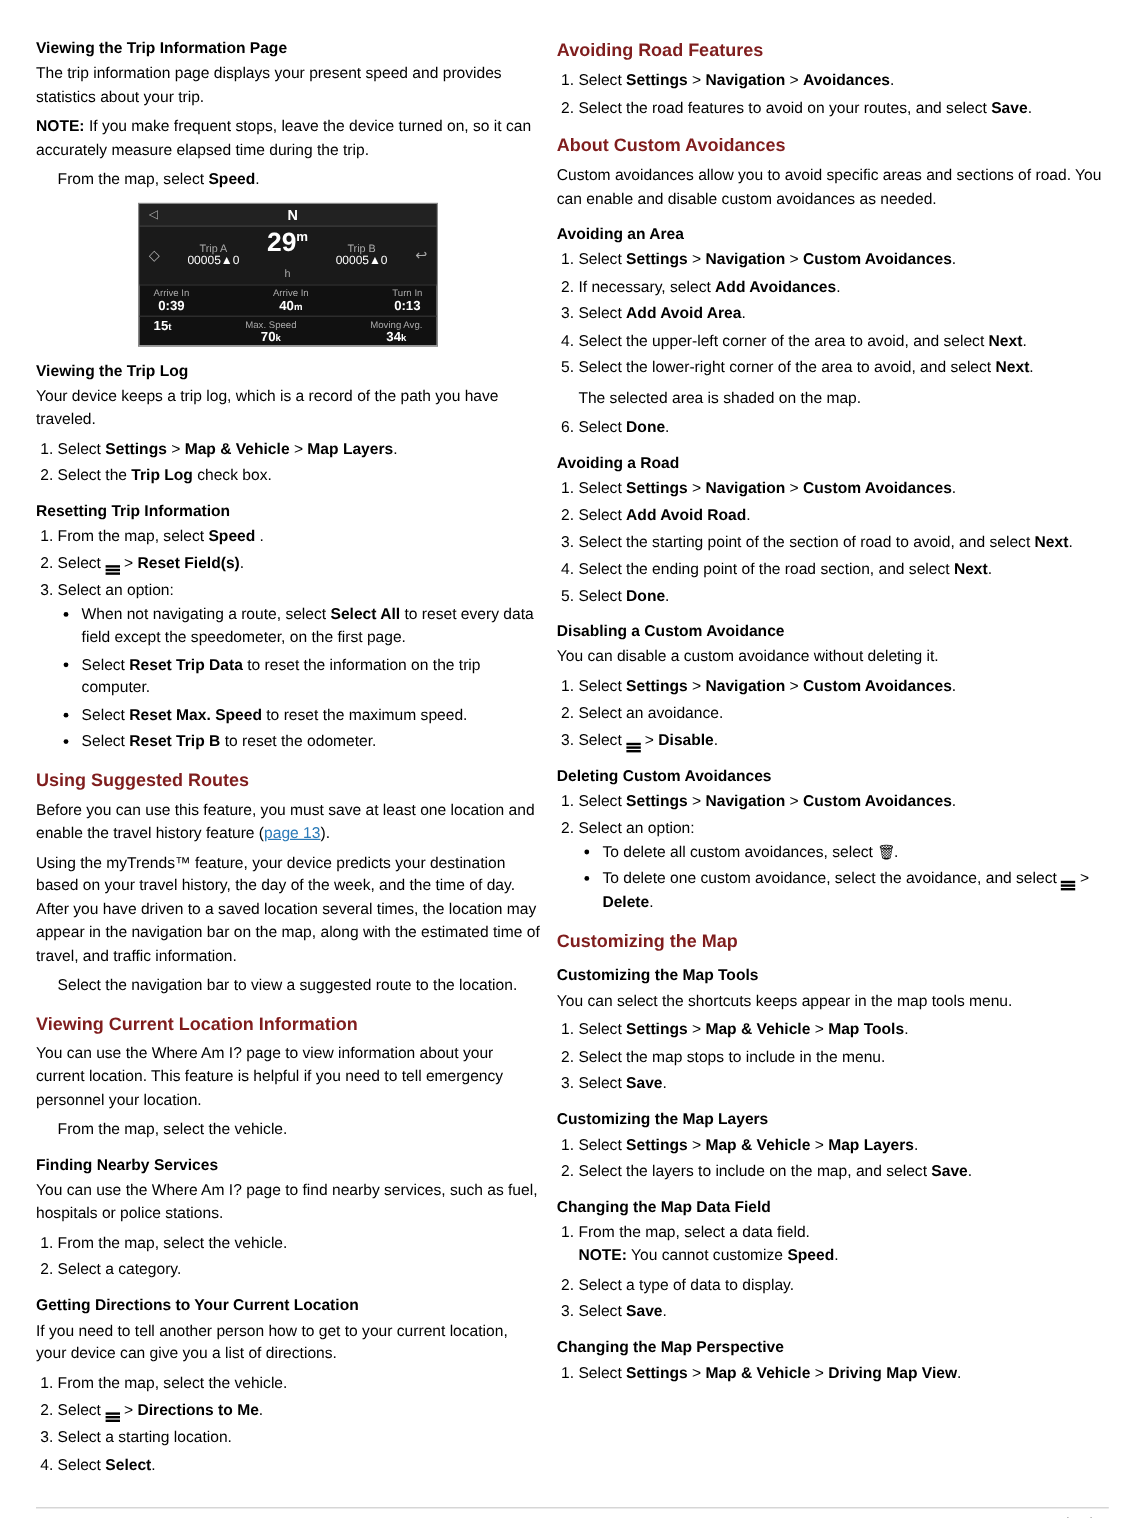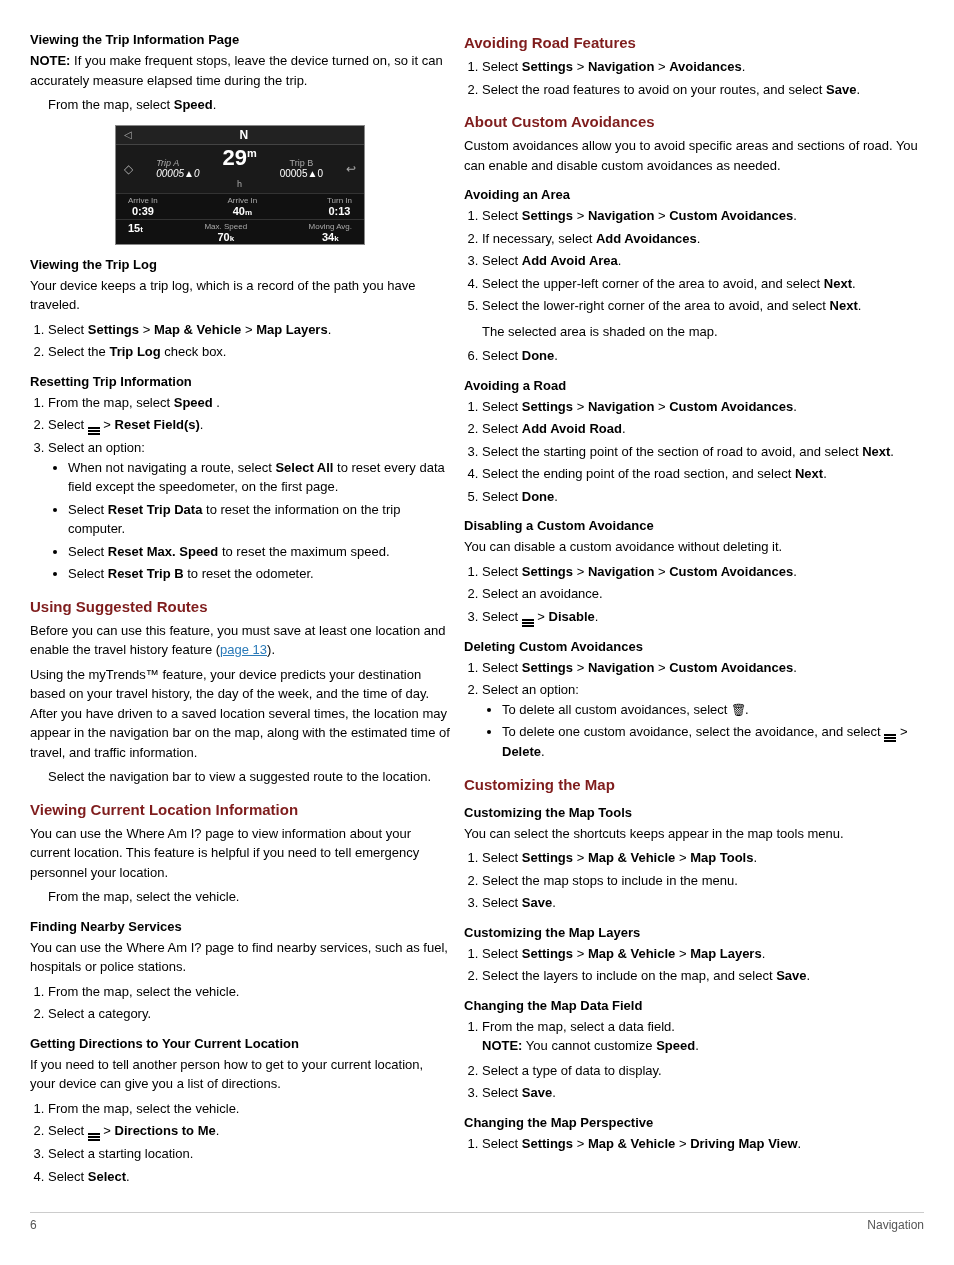--- a/index.html
+++ b/index.html
@@ -130,37 +130,38 @@
   </style>
 </head>
 <body>
 
 <div>
   <div class="page-layout">
 
     <div class="left-col">
 
       <h3 class="sub-title">Viewing the Trip Information Page</h3>
+      <p>The trip information page displays your present speed and provides statistics about your trip.</p>
       <p>
         <span class="note-label">NOTE:</span><span> If you make frequent stops, leave the device turned on, so it can accurately measure elapsed time during the trip.</span>
       </p>
       <p class="indented">
         <span>From the map, select </span><span class="bold">Speed</span><span>.</span>
       </p>
 
       <div class="trip-image">
         <div class="trip-image-inner">
           <div class="trip-top-bar">
             <span style="color:#aaa;">◁</span>
             <span style="font-weight:bold;font-size:12px;">N</span>
             <span></span>
           </div>
           <div class="trip-header-row">
             <span style="color:#aaa;font-size:12px;">◇</span>
-            <div style="font-style:italic;">
+            <div style="text-align:center;">
               <div style="font-size:9px;color:#aaa;">Trip A</div>
               <div style="font-size:10px;color:#fff;">00005▲0</div>
             </div>
             <div style="text-align:center;font-size:22px;font-weight:bold;color:#fff;line-height:1;">
               <span>29</span><sup style="font-size:11px;">m</sup><br><span style="font-size:9px;font-weight:normal;color:#aaa;">h</span>
             </div>
             <div style="text-align:center;">
               <div style="font-size:9px;color:#aaa;">Trip B</div>
               <div style="font-size:10px;color:#fff;">00005▲0</div>
             </div>

